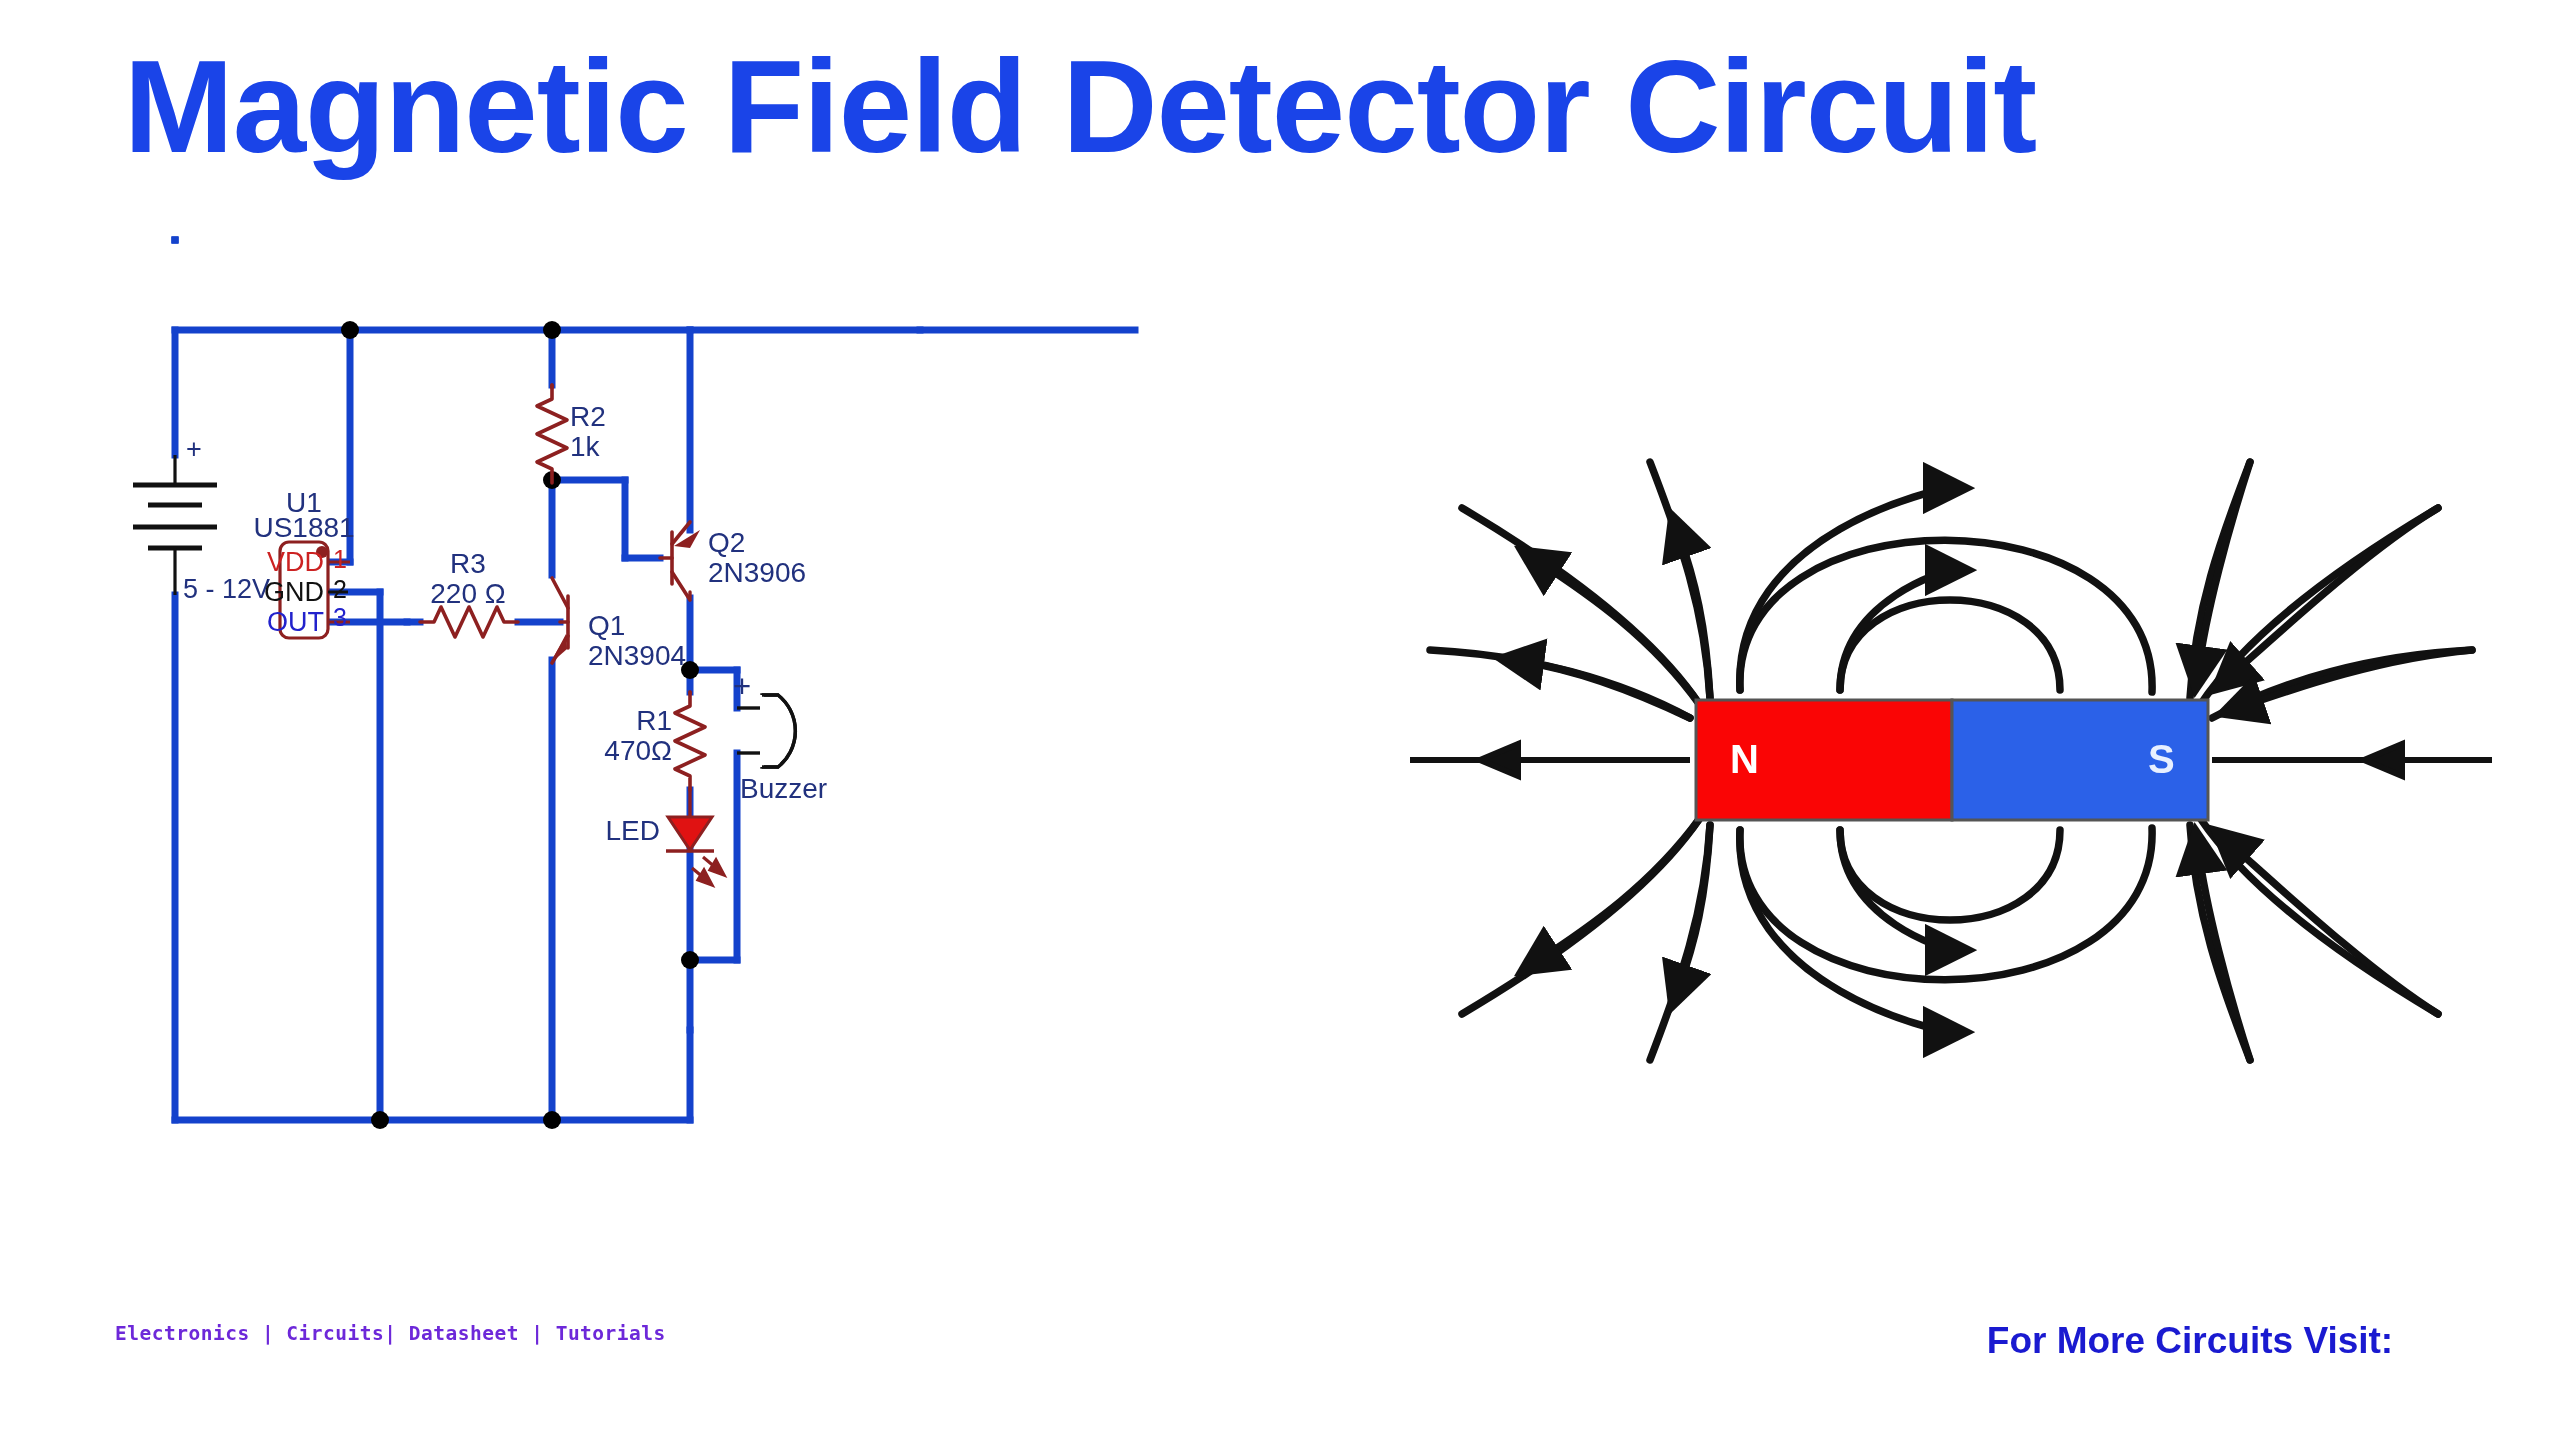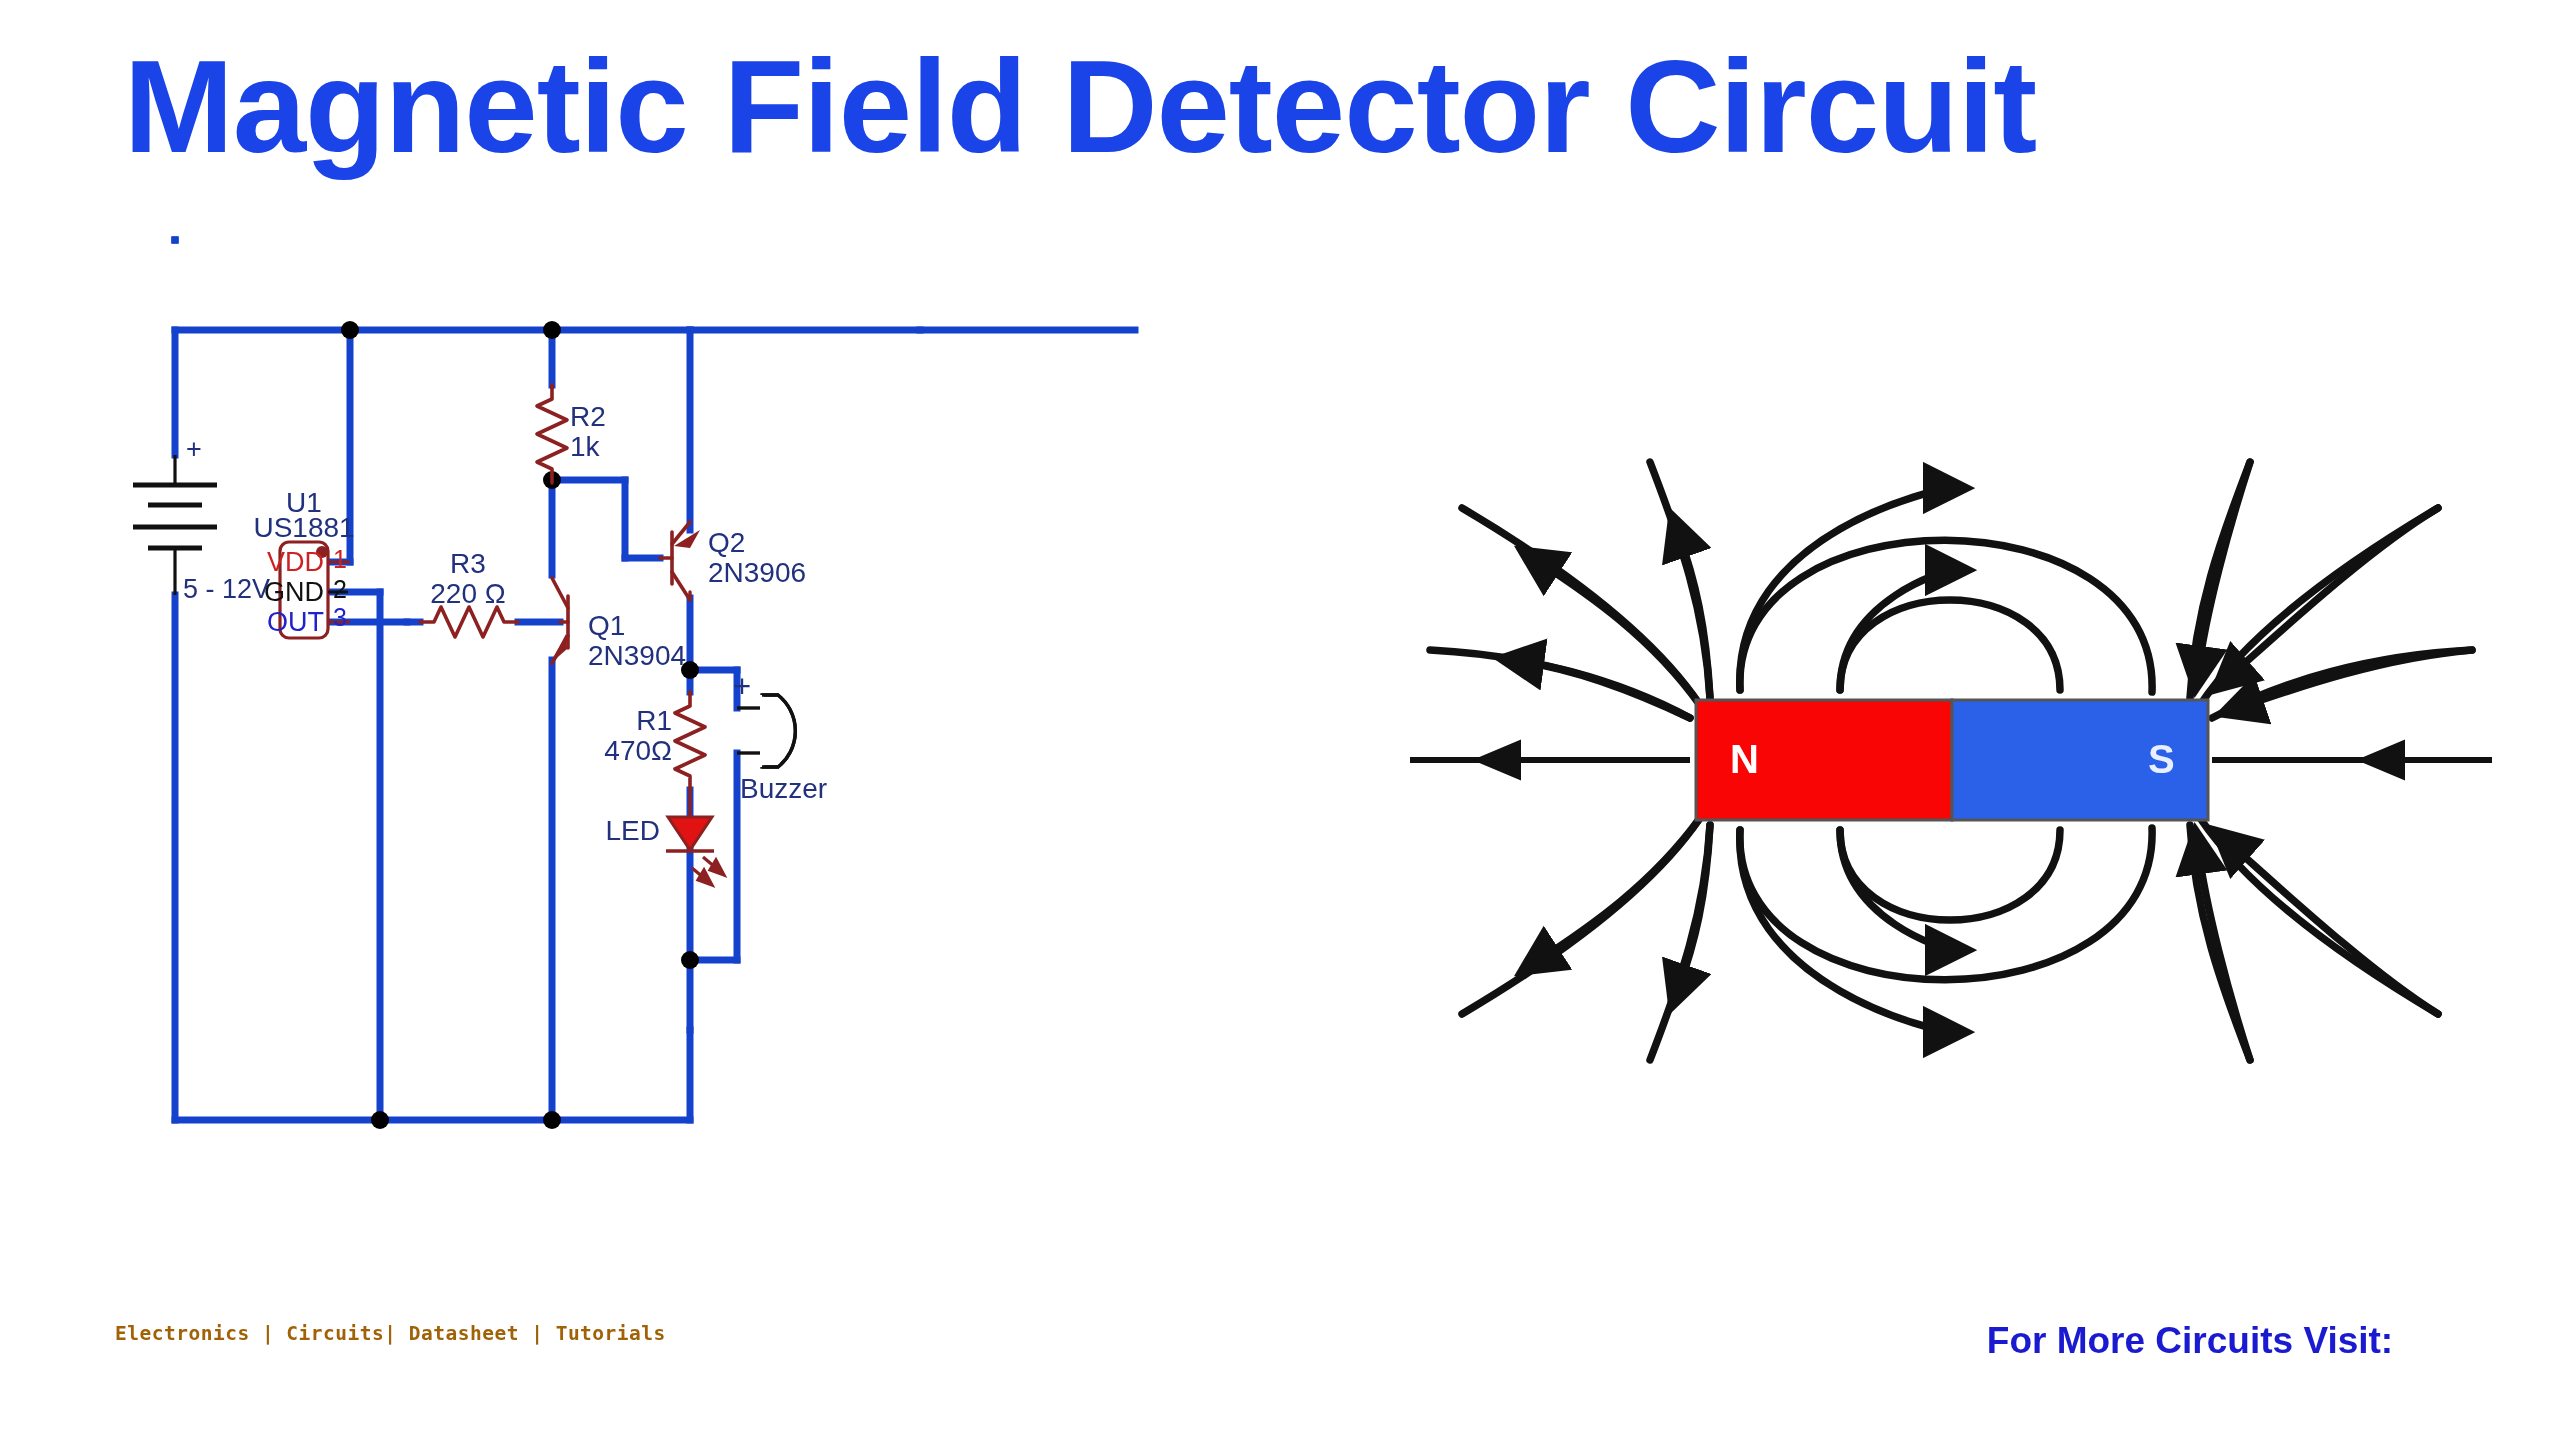--- a/index.html
+++ b/index.html
@@ -16,21 +16,21 @@
   #magnet{position:absolute; left:1400px; top:400px; width:1100px; height:720px;}
 
   #logo-block{position:absolute; left:115px; top:1315px; width:520px; height:110px;}
   #logo-word{
     font-family:"DejaVu Sans Mono","Liberation Mono",monospace;
     font-weight:bold; font-size:63px; color:#1f4fe0; letter-spacing:3px;
     line-height:1; white-space:nowrap;
   }
   #logo-tag{
     font-family:"DejaVu Sans Mono","Liberation Mono",monospace;
-    font-weight:bold; font-size:19.5px; color:#a16207; letter-spacing:0.5px;
+    font-weight:bold; font-size:19.5px; color:#6d28d9; letter-spacing:0.5px;
     margin-top:7px; white-space:nowrap;
   }
 
   #visit-block{position:absolute; right:110px; top:1320px; text-align:center; width:520px;}
   #visit-line1{font-size:37px; font-weight:bold; color:#1a1ad0; white-space:nowrap;}
   #visit-line2{font-size:40px; font-weight:bold; color:#ea1c1c; margin-top:8px; white-space:nowrap;}
 
   svg{display:block; overflow:visible;}
   .sch-txt{font-family:"Liberation Sans","DejaVu Sans",sans-serif; fill:#21317e; font-size:27px;}
 </style>

